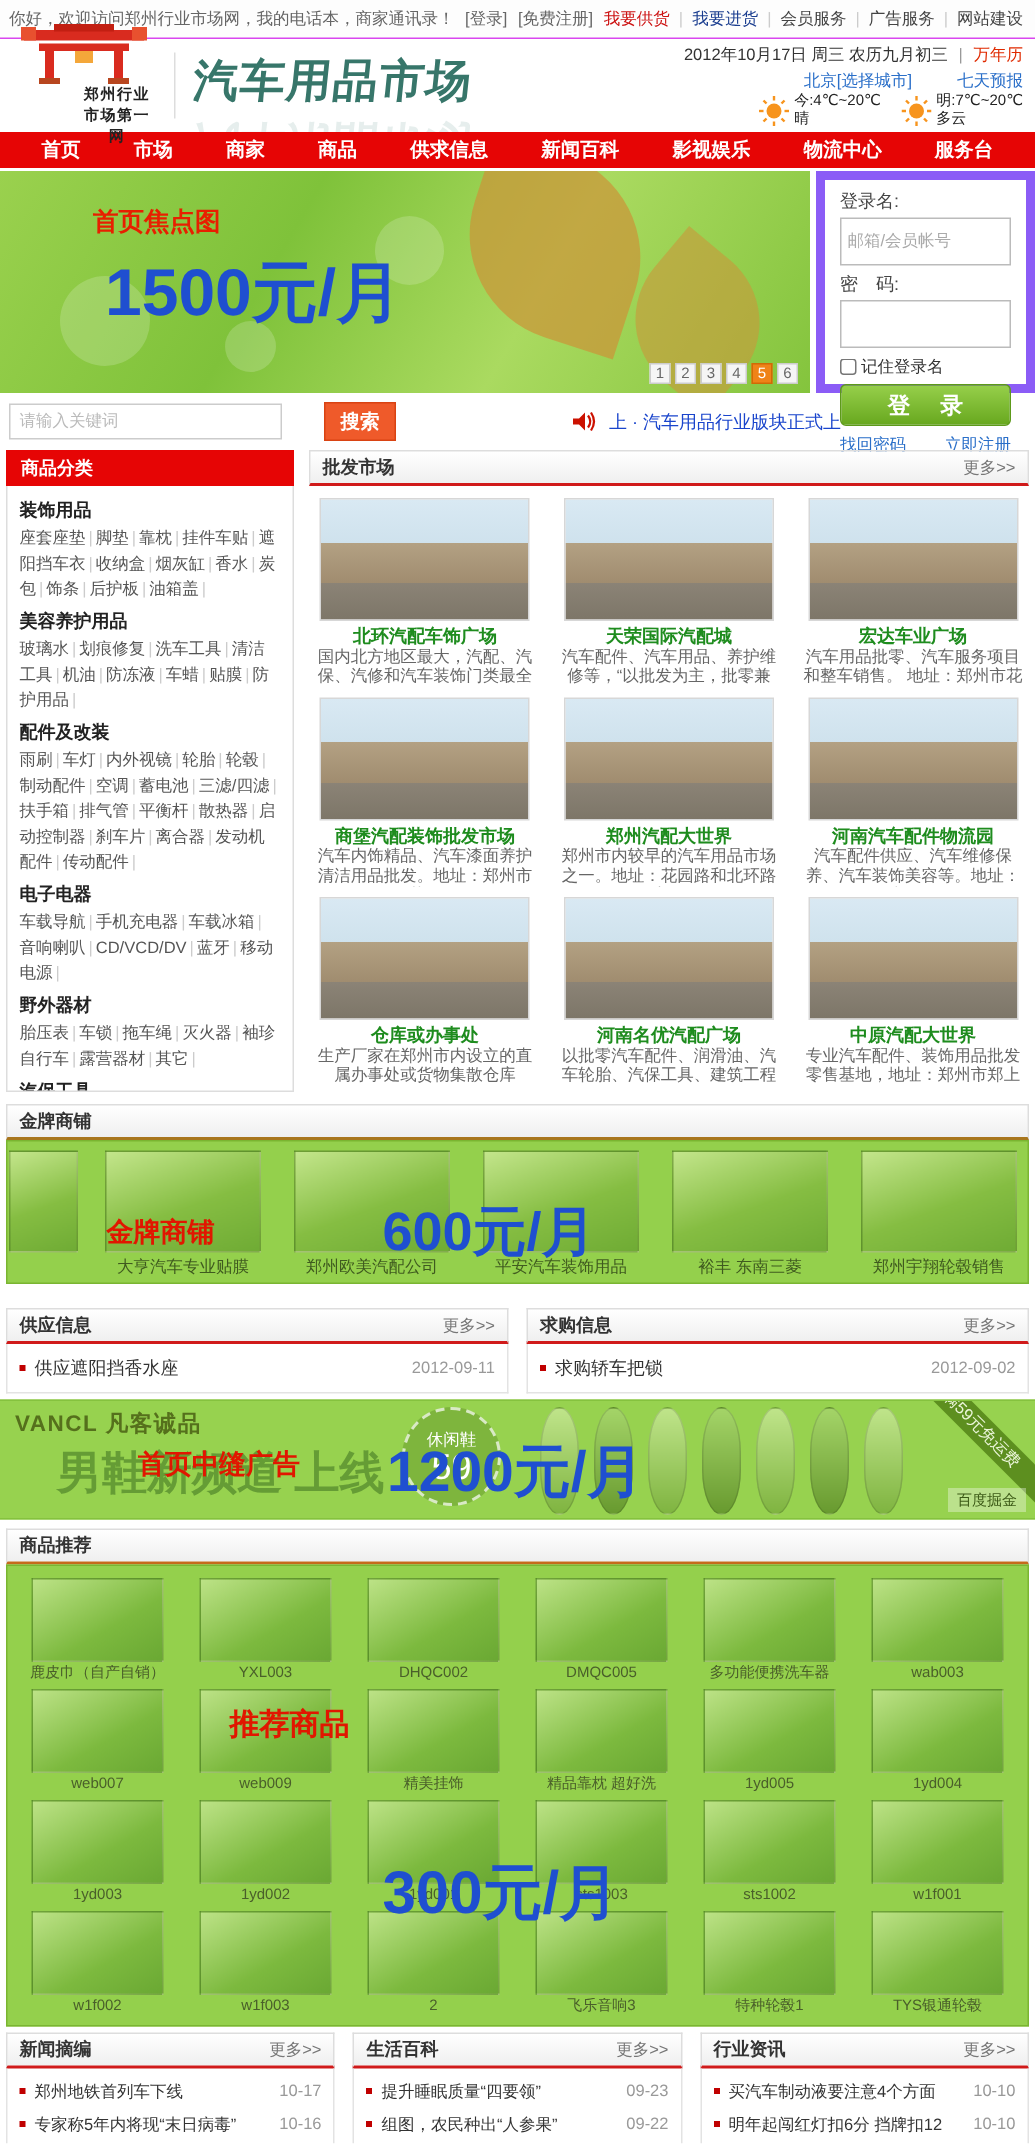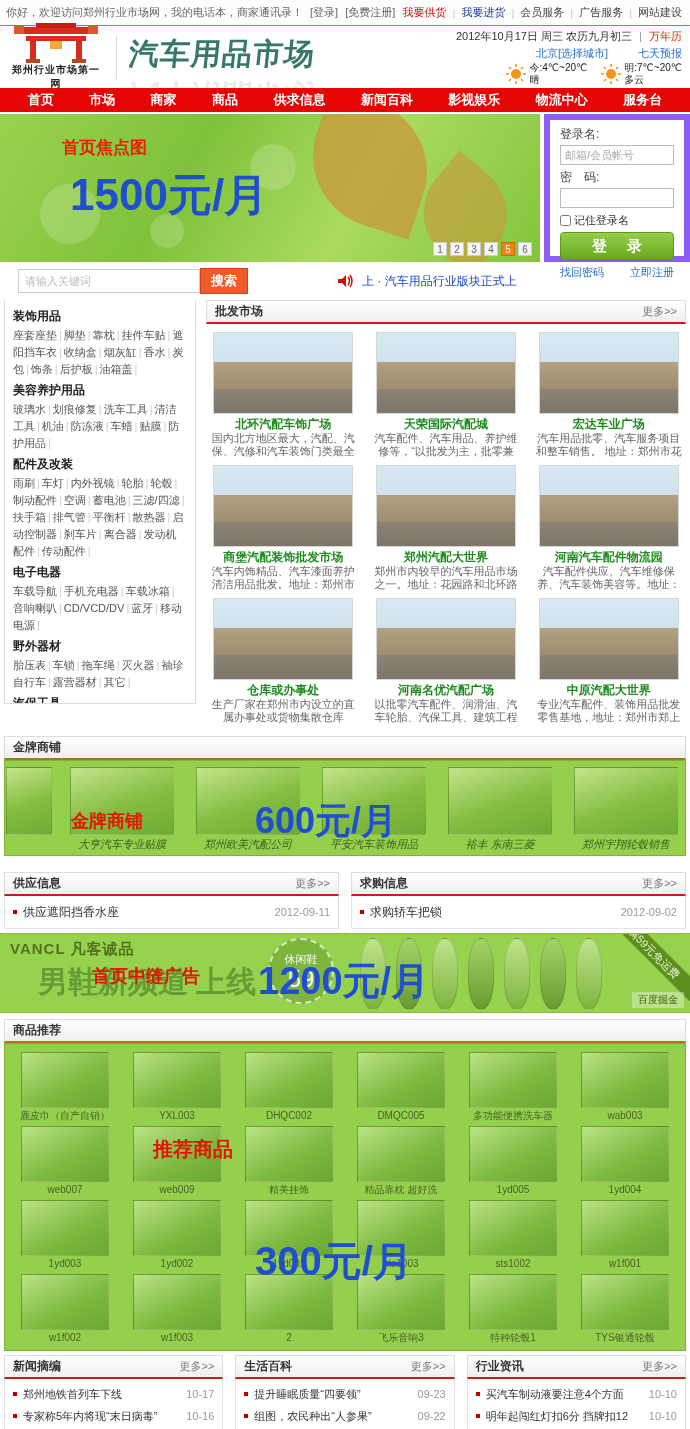--- a/index.html
+++ b/index.html
@@ -14,21 +14,21 @@
   .topbar-right { display:flex; align-items:center; }
   .topbar-right a { color:#444; margin:0 2px; }
   .topbar-right a.hot0 { color:#cc1111; }
   .topbar-right a.hot1 { color:#1a3d8f; }
   .tsep { color:#ccc; margin:0 4px; }
 
   
   .header { height:62px; display:flex; align-items:center; padding:0 8px; position:relative; }
   .logo-block { width:96px; text-align:center; }
   .logo-block svg { display:block; margin:0 auto; }
-  .logo-caption { font-size:10px; font-weight:bold; color:#222; letter-spacing:1px; font-family:"Liberation Serif","DejaVu Serif",serif; }
+  .logo-caption { font-size:10px; font-weight:bold; color:#222; letter-spacing:1px; font-family:"Liberation Serif","DejaVu Serif",serif;margin-left:44px; }
   .hdr-divider { width:1px; height:44px; background:#ddd; margin:0 12px; }
   .site-title-wrap { position:relative; height:62px; width:230px; overflow:hidden; }
   .site-title { font-size:30px; font-weight:bold; color:#37766a; transform:skewX(-6deg); margin-top:8px; letter-spacing:1px; white-space:nowrap; }
   .site-title.reflection { position:absolute; top:40px; left:0; transform:skewX(-6deg) scaleY(-1); opacity:.12; }
   .header-right { margin-left:auto; text-align:right; font-size:11px; }
   .date-line { color:#333; margin-bottom:2px; }
   .date-line .cal { color:#e02a00; }
   .date-line .dsep { color:#999; margin:0 4px; }
   .weather-cols { display:flex; justify-content:flex-end; gap:30px; }
   .weather-cols a { color:#2a6fc9; }
@@ -50,30 +50,30 @@
   .bk1 { width:60px; height:60px; left:40px; top:70px; }
   .bk2 { width:34px; height:34px; left:150px; top:100px; }
   .bk3 { width:46px; height:46px; left:250px; top:30px; }
   .banner-label { position:absolute; left:62px; top:22px; color:#e81f00; font-size:17px; font-weight:bold; }
   .banner-price { position:absolute; left:70px; top:52px; color:#1f4fd0; font-size:44px; font-weight:bold; }
   .banner-pager { position:absolute; right:8px; bottom:6px; display:flex; gap:3px; }
   .banner-pager span { width:14px; height:14px; background:#f5f5f5; border:1px solid #ccc; color:#666; font-size:10px; display:flex; align-items:center; justify-content:center; }
   .banner-pager span.act { background:#ef8318; border-color:#d06a05; color:#fff; }
   .login-box { width:146px; margin-left:4px; border:6px solid #8b5cf6; background:#fff; padding:6px 10px 4px; font-size:12px; }
   .login-box label { display:block; color:#444; margin-bottom:2px; }
-  .login-box input[type=text], .login-box input[type=password] { width:100%; height:20px; border:1px solid #bbb; font-size:11px; padding:0 4px; color:#333; margin-bottom:4px; }
+  .login-box input[type=text], .login-box input[type=password] { width:100%; height:32px; border:1px solid #bbb; font-size:11px; padding:0 4px; color:#333; margin-bottom:4px; }
   .login-box input::placeholder { color:#aaa; }
   .remember { display:flex; align-items:center; gap:3px; font-size:11px; color:#333; margin:1px 0 4px; }
   .remember input { width:11px; height:11px; }
   .login-btn { display:block; width:100%; height:28px; background:linear-gradient(#96cf4a,#68a81f); border:1px solid #5d9a1a; border-radius:4px; color:#fff; font-size:15px; font-weight:bold; letter-spacing:8px; text-indent:8px; cursor:pointer; }
   .login-links { display:flex; justify-content:space-between; margin-top:5px; font-size:11px; }
   .login-links a { color:#2a6fc9; }
 
   
-  .search-row { height:30px; display:flex; align-items:center; padding:0 18px; margin:4px 0; }
+  .search-row { height:30px; display:flex; align-items:center; padding:0 6px; margin:4px 0;gap:28px; }
   .search-input { width:182px; height:24px; border:1px solid #ccc; padding:0 6px; font-size:11px; color:#333; }
   .search-input::placeholder { color:#bbb; }
   .search-btn { height:26px; width:48px; background:#ef5a2a; color:#fff; border:1px solid #d94313; font-size:13px; font-weight:bold; cursor:pointer; }
   .announce-wrap { display:flex; align-items:center; gap:8px; margin-left:90px; }
   .announce { color:#1a45cc; font-size:12px; }
 
   
   .sec-head { height:24px; display:flex; align-items:center; justify-content:space-between; padding:0 8px; background:linear-gradient(#ffffff,#efefef); border:1px solid #ddd; border-bottom:2px solid #d01a1a; }
   .sec-head .sec-title { font-weight:bold; font-size:12px; color:#333; }
   .sec-head .more { font-size:11px; color:#777; }
@@ -93,21 +93,21 @@
   .market-grid { display:grid; grid-template-columns:repeat(3,1fr); column-gap:12px; padding:8px 2px 0; }
   .market-cell { text-align:center; height:125px; margin-bottom:8px; }
   .m-thumb { width:140px; height:82px; margin:0 auto 3px; border:1px solid #d7d7d7;
              background:linear-gradient(180deg,#d9e9f3 0%,#cfe2ed 36%,#b3a183 36%,#a08c6f 70%,#8b8376 70%,#7d7668 100%); }
   .m-name { display:block; color:#1e8c1e; font-weight:bold; font-size:12px; line-height:15px; }
   .m-desc { color:#666; font-size:11px; line-height:13px; height:26px; overflow:hidden; padding:0 2px; }
 
   
   .gold { margin-top:6px; padding:0 4px; }
   .gold-body { position:relative; height:96px; background:#94d04c; border:1px solid #7ab531; overflow:hidden; display:flex; align-items:flex-start; gap:8px; padding-left:0; }
-  .shop-cell { width:118px; flex:0 0 auto; text-align:center; padding-top:6px;font-style:italic; }
+  .shop-cell { width:118px; flex:0 0 auto; text-align:center; padding-top:6px; }
   .shop-cell.partial { width:52px; margin-left:-2px; }
   .s-thumb { width:104px; height:68px; margin:0 auto 2px; background:linear-gradient(160deg,#c3e58b,#85bd42 55%,#6fab34); border:1px solid rgba(0,0,0,.15); }
   .shop-cell.partial .s-thumb { width:46px; }
   .s-name { font-size:11px; color:#3f5a1f; }
   .ov-red { position:absolute; color:#e11600; font-weight:bold; }
   .ov-blue { position:absolute; color:#1f4fd0; font-weight:bold; }
   .gold-body .ov-red { left:66px; top:48px; font-size:18px; }
   .gold-body .ov-blue { left:250px; top:36px; font-size:36px; }
 
   
@@ -304,20 +304,21 @@
         <polygon points="0,5 4,5 8,1 8,13 4,9 0,9" fill="#cc1100"></polygon>
         <path d="M10 3 Q13 7 10 11" stroke="#cc1100" stroke-width="1.5" fill="none"></path>
         <path d="M12 1 Q16 7 12 13" stroke="#cc1100" stroke-width="1.5" fill="none"></path>
       </svg>
       <a class="announce">上 · 汽车用品行业版块正式上</a>
     </div>
   </div>
 
   <div class="main-row">
     <div class="sidebar">
+      <div class="side-head">商品分类</div>
       <div class="side-body">
           <div class="cat-group">
             <div class="cat-name">装饰用品</div>
             <div class="cat-items"><a>座套座垫</a><span class="csep">|</span><a>脚垫</a><span class="csep">|</span><a>靠枕</a><span class="csep">|</span><a>挂件车贴</a><span class="csep">|</span><a>遮阳挡车衣</a><span class="csep">|</span><a>收纳盒</a><span class="csep">|</span><a>烟灰缸</a><span class="csep">|</span><a>香水</a><span class="csep">|</span><a>炭包</a><span class="csep">|</span><a>饰条</a><span class="csep">|</span><a>后护板</a><span class="csep">|</span><a>油箱盖</a><span class="csep">|</span></div>
           </div>
           <div class="cat-group">
             <div class="cat-name">美容养护用品</div>
             <div class="cat-items"><a>玻璃水</a><span class="csep">|</span><a>划痕修复</a><span class="csep">|</span><a>洗车工具</a><span class="csep">|</span><a>清洁工具</a><span class="csep">|</span><a>机油</a><span class="csep">|</span><a>防冻液</a><span class="csep">|</span><a>车蜡</a><span class="csep">|</span><a>贴膜</a><span class="csep">|</span><a>防护用品</a><span class="csep">|</span></div>
           </div>
           <div class="cat-group">

